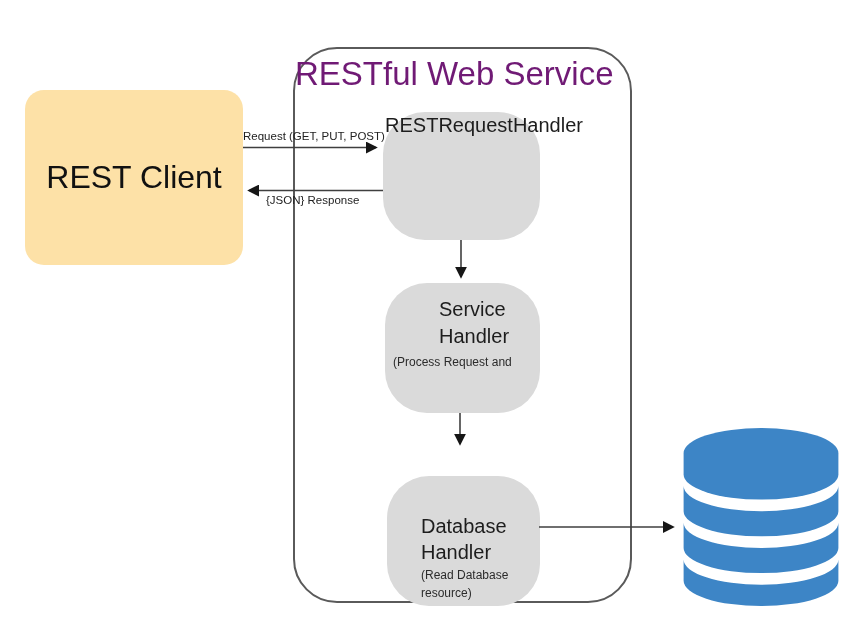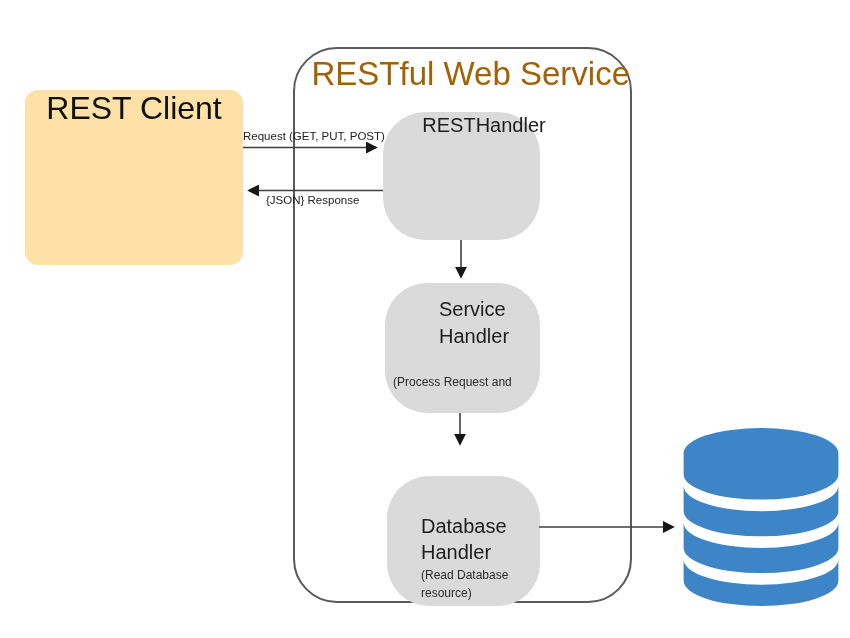--- a/index.html
+++ b/index.html
@@ -10,43 +10,43 @@
     --container-border:#5a5a5a;
     --text:#111111;
   }
   html,body{margin:0;padding:0;background:#ffffff;}
   body{font-family:"Liberation Sans","DejaVu Sans",sans-serif;color:var(--text);}
   .canvas{
     position:relative;width:850px;height:638px;background:#ffffff;overflow:hidden;
   }
   .client-box{
     position:absolute;left:25px;top:90px;width:218px;height:175px;
-    background:var(--client-fill);border-radius:13px;
-    display:flex;justify-content:center;
+    background:var(--client-fill);border-radius:19px;
+    display:flex;align-items:center;justify-content:center;
     font-size:32px;letter-spacing:0;
   }
   .ws-container{
     position:absolute;left:293px;top:47px;width:339px;height:556px;
     border:2px solid var(--container-border);border-radius:44px;box-sizing:border-box;
   }
   .ws-title{
-    margin-top:6px;text-align:right;font-size:33px;color:#a16207;
+    margin-top:6px;text-align:left;font-size:33px;color:#701a75;
   }
   .handler{
     position:absolute;background:var(--handler-fill);border-radius:42px;box-sizing:border-box;
   }
   .handler .big{font-size:20px;line-height:27px;color:#1d1d1d;}
   .handler .small{font-size:12px;line-height:16px;color:#2b2b2b;}
   .h1{
     left:383px;top:112px;width:157px;height:128px;
     display:flex;flex-direction:row;justify-content:center;padding-left:45px;
   }
   .h2{left:385px;top:283px;width:155px;height:130px;padding-top:13px;}
   .h2 .big{margin-left:54px;}
-  .h2 .small{margin-left:8px;margin-top:24px;}
+  .h2 .small{margin-left:8px;margin-top:4px;}
   .h3{left:387px;top:476px;width:153px;height:130px;padding-top:37px;}
   .h3 .big{margin-left:34px;line-height:26px;}
   .h3 .small{margin-left:34px;margin-top:2px;}
   .arrow-label{
     position:absolute;font-size:11.5px;color:#222222;white-space:nowrap;
   }
   .lbl-request{left:243px;top:130px;}
   .lbl-response{left:266px;top:194px;}
   .arrow-layer{position:absolute;left:0;top:0;width:850px;height:638px;pointer-events:none;}
   .db-icon{position:absolute;left:682px;top:428px;}
@@ -59,20 +59,21 @@
   <div class="client-box">
     <span>REST Client</span>
   </div>
 
   <div class="ws-container">
     <div class="ws-title">RESTful Web Service</div>
   </div>
 
   <div class="handler h1">
     <div class="big">REST</div>
+    <div class="big">Request</div>
     <div class="big">Handler</div>
   </div>
 
   <div class="handler h2">
     <div class="big">Service</div>
     <div class="big">Handler</div>
     <div class="small">(Process Request and</div>
   </div>
 
   <div class="handler h3">

